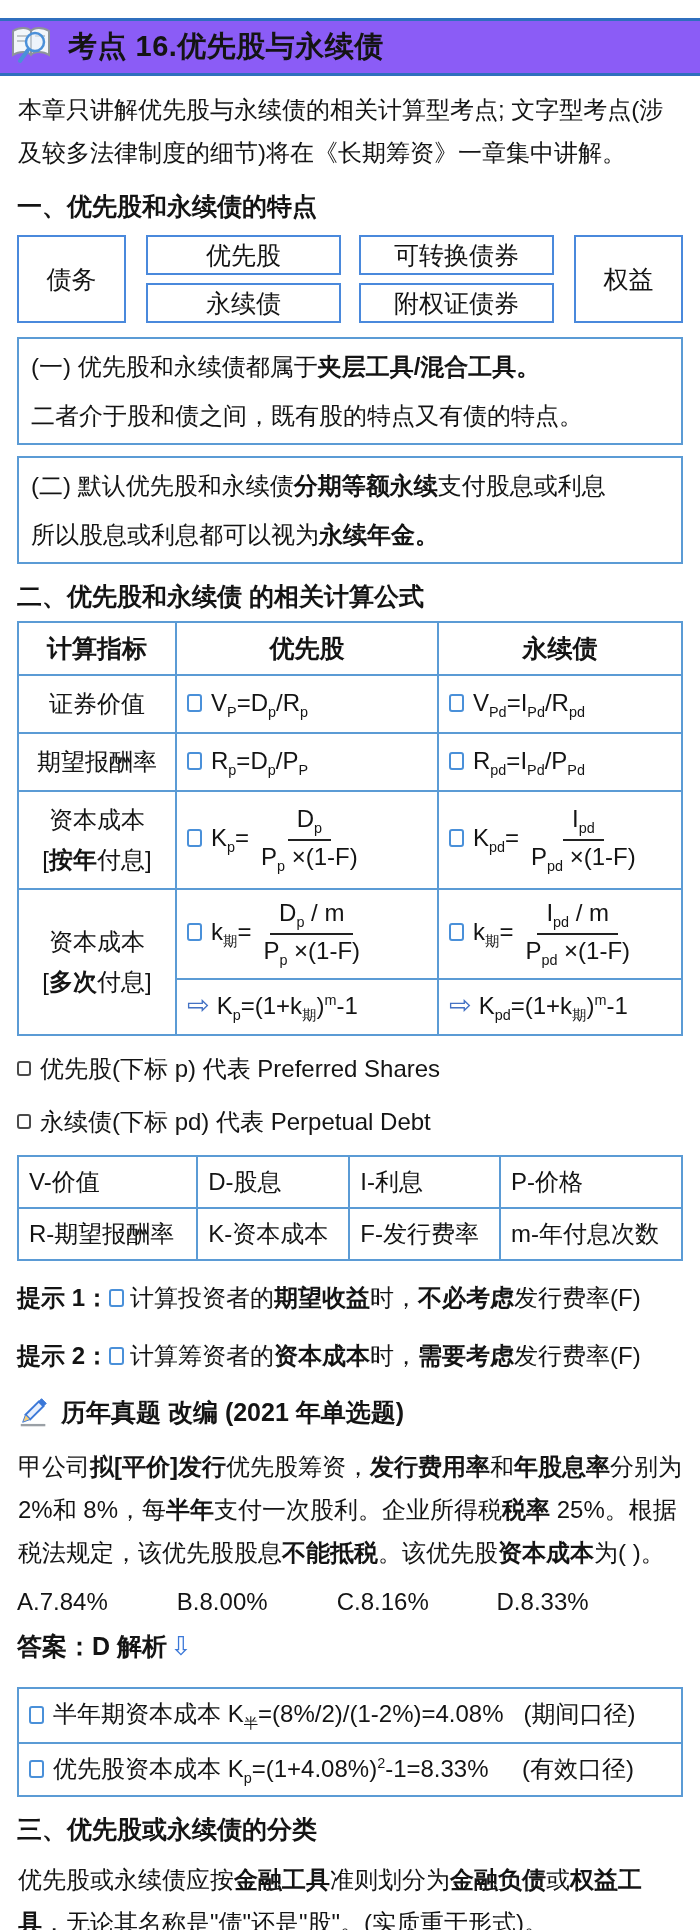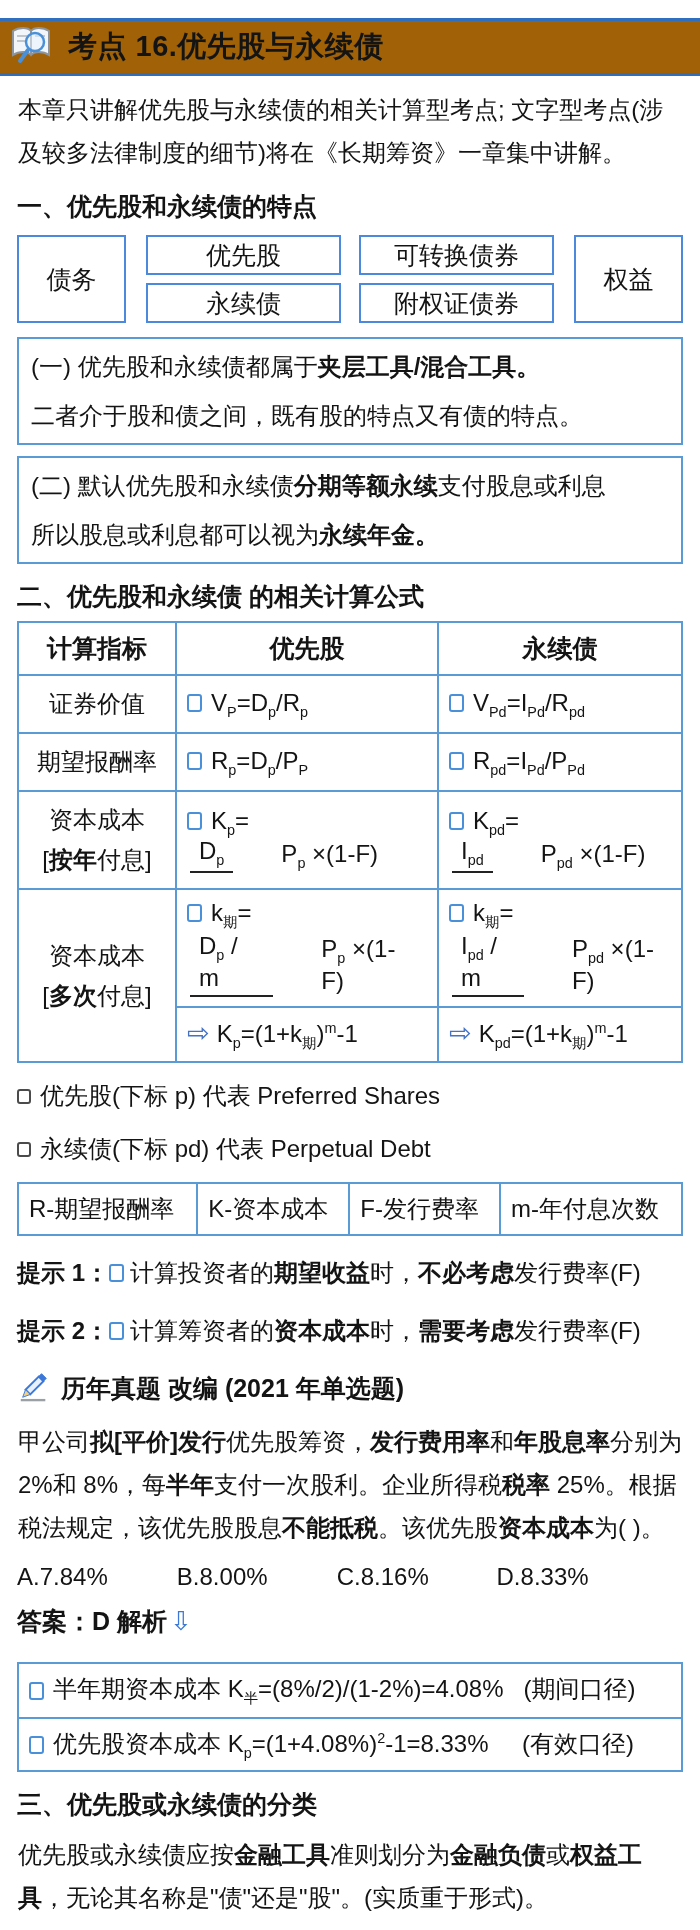--- a/index.html
+++ b/index.html
@@ -1,21 +1,21 @@
 <!DOCTYPE html>
 <html><head>
 <meta charset="utf-8">
 <style>
   html,body{margin:0;padding:0;background:#ffffff;}
   body{width:700px;color:#141414;font-family:"Liberation Sans","DejaVu Sans",sans-serif;}
   .b{font-weight:700;}
   sub{font-size:0.60em;}
   sup{font-size:0.60em;}
 
-  .hdr{margin-top:18px;background:#a16207;border-top:3px solid #2f6fbe;border-bottom:3px solid #2f6fbe;
+  .hdr{margin-top:18px;background:#8b5cf6;border-top:3px solid #2f6fbe;border-bottom:3px solid #2f6fbe;
        height:52px;display:flex;align-items:center;gap:12px;padding:0 8px;}
   .hdr-title{font-weight:700;font-size:29px;letter-spacing:0.5px;}
 
   .content{padding:0 17px 14px;}
   .para{font-size:24px;line-height:43px;margin:12px 1px;}
   h2{font-size:25px;font-weight:700;margin:16px 0 8px;}
 
   .diagram{display:flex;align-items:flex-end;margin:12px 0 14px;}
   .dbox{border:2.5px solid #4a89dc;display:flex;align-items:center;justify-content:center;
         font-size:25px;background:#fff;}
@@ -30,22 +30,22 @@
   table{border-collapse:collapse;width:100%;margin:8px 0;}
   th,td{border:2px solid #5b9bd5;}
   .ftable th{font-size:25px;font-weight:700;text-align:center;padding:9px 4px;}
   .ftable .lbl{text-align:center;font-size:24px;padding:8px 4px;line-height:40px;}
   .ftable .fml{font-size:24px;padding:9px 10px;text-align:left;}
 
   .sq{display:inline-block;width:11px;height:14px;border:2.5px solid #4a90d9;border-radius:3px;
       margin-right:9px;vertical-align:-1px;flex:none;}
   .sq.dark{border-color:#4b4b4b;width:10px;height:11px;}
 
-  .frac{display:inline-flex;align-items:center;vertical-align:middle;
-        line-height:1.2;margin-left:3px;gap:39px;}
+  .frac{display:inline-flex;flex-direction:column;align-items:center;vertical-align:middle;
+        line-height:1.2;margin-left:3px;}
   .num{padding:0 9px 2px;border-bottom:2px solid #222;}
   .den{padding:2px 9px 0;}
   .arr{color:#4472c4;font-size:27px;margin-right:7px;}
 
   .note-line{font-size:24px;line-height:40px;margin:13px 0;display:flex;align-items:center;text-align:right;}
   .legend td{font-size:24px;padding:9px 10px;text-align:left;}
 
   .tip{font-size:24px;line-height:42px;margin:16px 0;}
   .tip .sq{margin-right:6px;}
 
@@ -185,20 +185,26 @@
         <span class="sq dark"></span>
         <span>优先股(下标 p) 代表 Preferred Shares</span>
       </p>
     <p class="note-line">
         <span class="sq dark"></span>
         <span>永续债(下标 pd) 代表 Perpetual Debt</span>
       </p>
 
     <table class="legend">
       <tbody>
+          <tr>
+        <td>V-价值</td>
+        <td>D-股息</td>
+        <td>I-利息</td>
+        <td>P-价格</td>
+      </tr>
       <tr>
         <td>R-期望报酬率</td>
         <td>K-资本成本</td>
         <td>F-发行费率</td>
         <td>m-年付息次数</td>
       </tr>
     </tbody>
       </table>
 
     <p class="tip"><span class="b">提示 1：</span><span class="sq"></span><span><span>计算投资者的</span><span class="b">期望收益</span><span>时，</span><span class="b">不必考虑</span><span>发行费率(F)</span></span></p>

